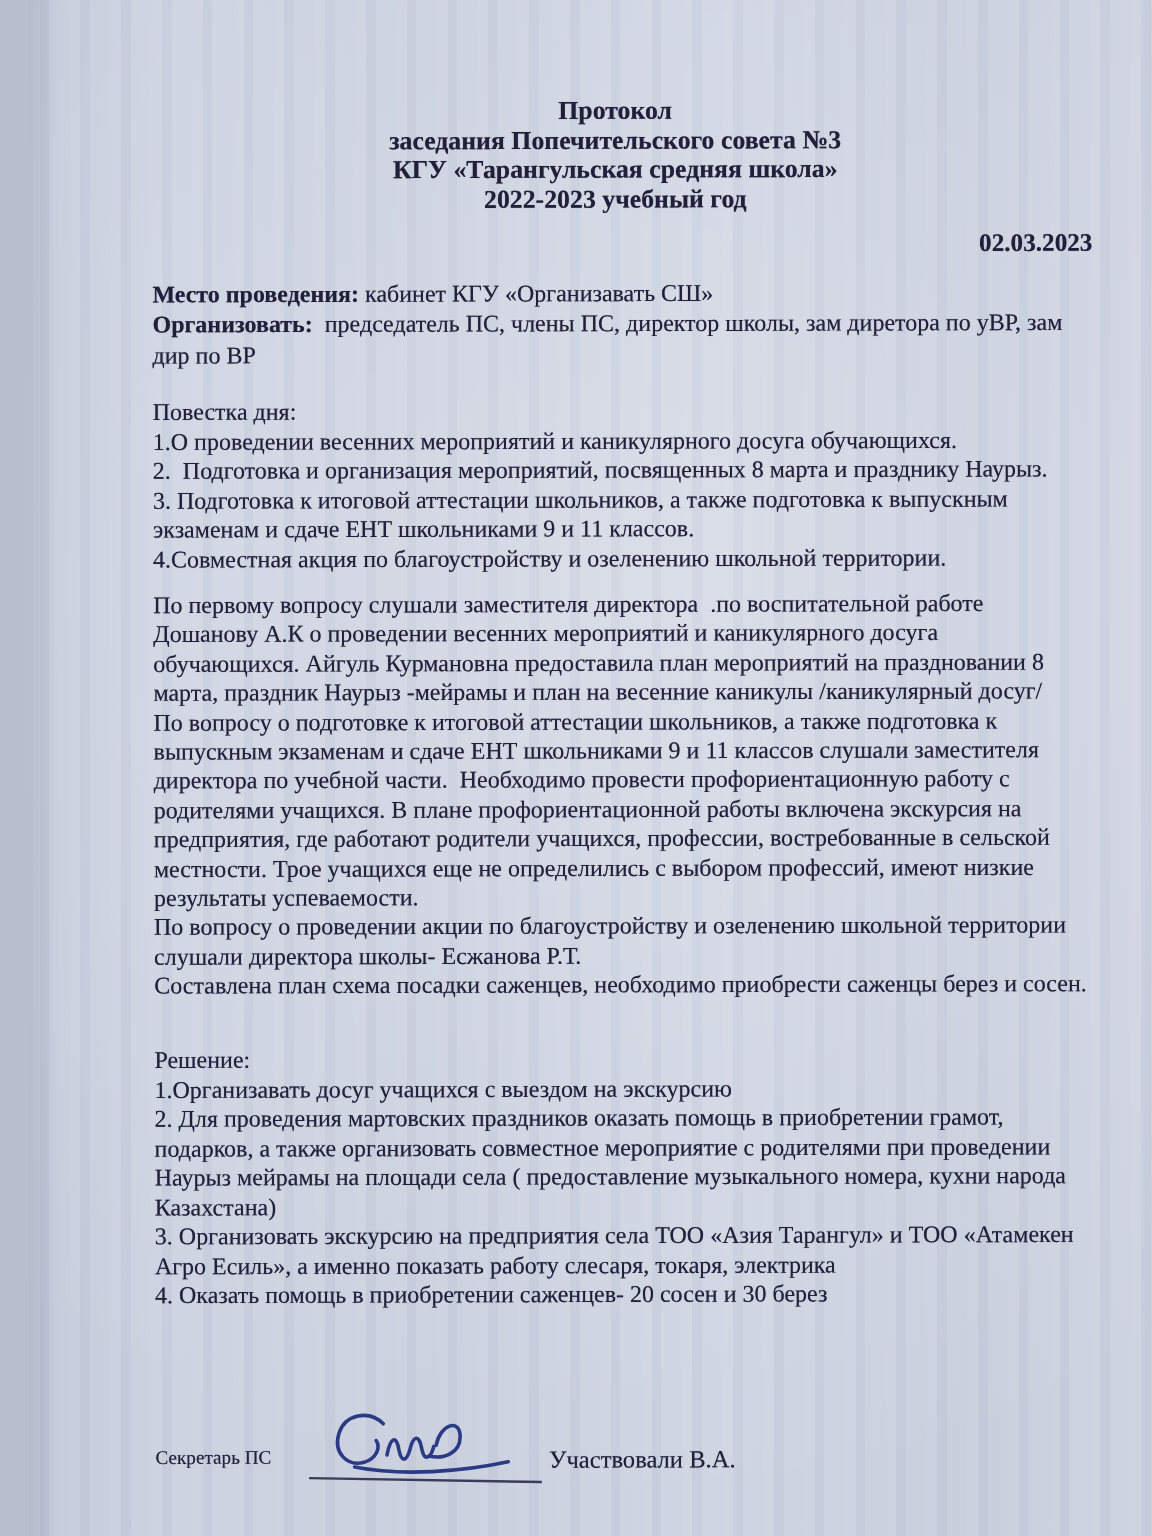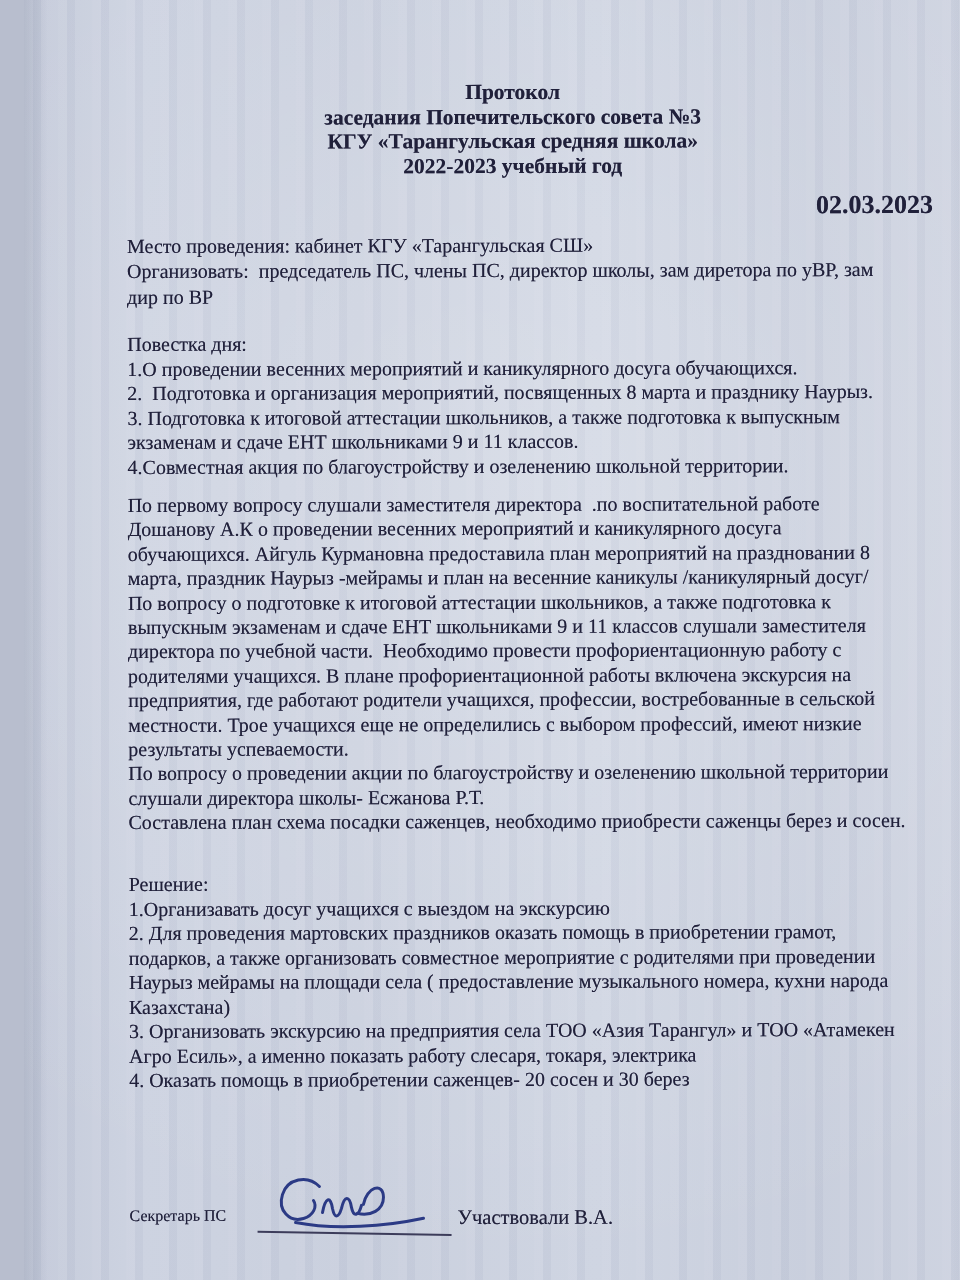--- a/index.html
+++ b/index.html
@@ -23,31 +23,31 @@
         rgba(255,255,255,0.045) 17px, rgba(255,255,255,0.045) 34px),
       linear-gradient(90deg, #c3c9d9 0%, #cbd1e0 12%, #c8cedd 35%, #cdd3e1 60%, #c7cddc 82%, #cdd2e0 100%);
     margin-left: 24px;
   }
   .content {
     position: absolute; inset: 0;
     transform: rotate(-0.15deg);
     text-shadow: 0 0 0.6px rgba(28,28,58,0.55);
   }
   .line { white-space: pre; line-height: 24.4px; font-size: 20px; }
-  .bold { font-weight: normal; }
+  .bold { font-weight: bold; }
 
   .doc-header {
     position: absolute; top: 80px; left: 60px; width: 860px;
     text-align: center; font-weight: bold;
   }
   .doc-header .line { font-size: 21.5px; line-height: 24.6px; }
 
   .doc-date {
     position: absolute; top: 191px; left: 793px;
-    font-weight: bold; font-size: 26px; white-space: pre;
+    font-weight: bold; font-size: 21px; white-space: pre;
   }
 
   .meta-section { position: absolute; top: 233px; left: 104px; }
   .meta-section .line { line-height: 25.3px; }
 
   .agenda-section { position: absolute; top: 331px; left: 104px; }
   .body-section { position: absolute; top: 492px; left: 104px; }
   .decision-section { position: absolute; top: 871px; left: 104px; }
   .decision-section .line, .agenda-section .line { line-height: 24.5px; }
 
@@ -69,21 +69,21 @@
     <div class="doc-header">
         <div class="line">Протокол</div>
         <div class="line">заседания Попечительского совета №3</div>
         <div class="line">КГУ «Тарангульская средняя школа»</div>
         <div class="line">2022-2023 учебный год</div>
       </div>
 
     <div class="doc-date">02.03.2023</div>
 
     <div class="meta-section">
-      <div class="line"><span class="bold">Место проведения:</span><span> кабинет КГУ «Тарангульская СШ»</span></div>
+      <div class="line"><span class="bold">Место проведения:</span><span> кабинет КГУ «Организавать СШ»</span></div>
       <div class="line"><span class="bold">Организовать:</span><span>  председатель ПС, члены ПС, директор школы, зам диретора по уВР, зам</span></div>
       <div class="line">дир по ВР</div>
     </div>
 
     <div class="agenda-section">
       <div class="line">Повестка дня:</div>
       <div>
           <div class="line">1.О проведении весенних мероприятий и каникулярного досуга обучающихся.</div>
           <div class="line">2.  Подготовка и организация мероприятий, посвященных 8 марта и празднику Наурыз.</div>
           <div class="line">3. Подготовка к итоговой аттестации школьников, а также подготовка к выпускным</div>

